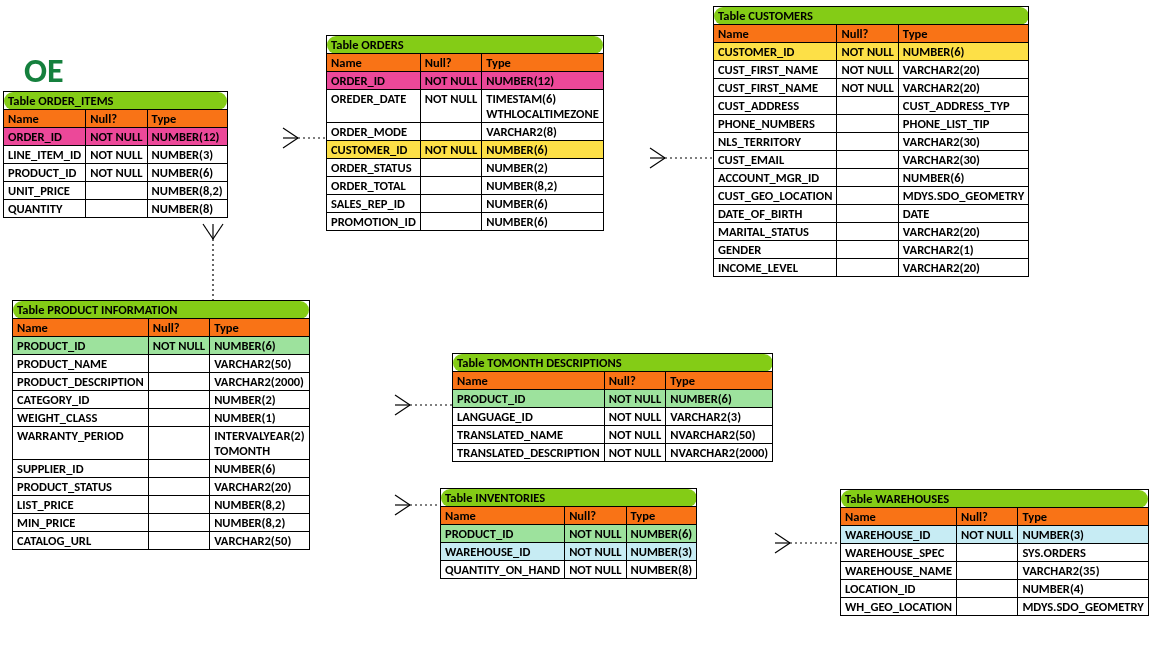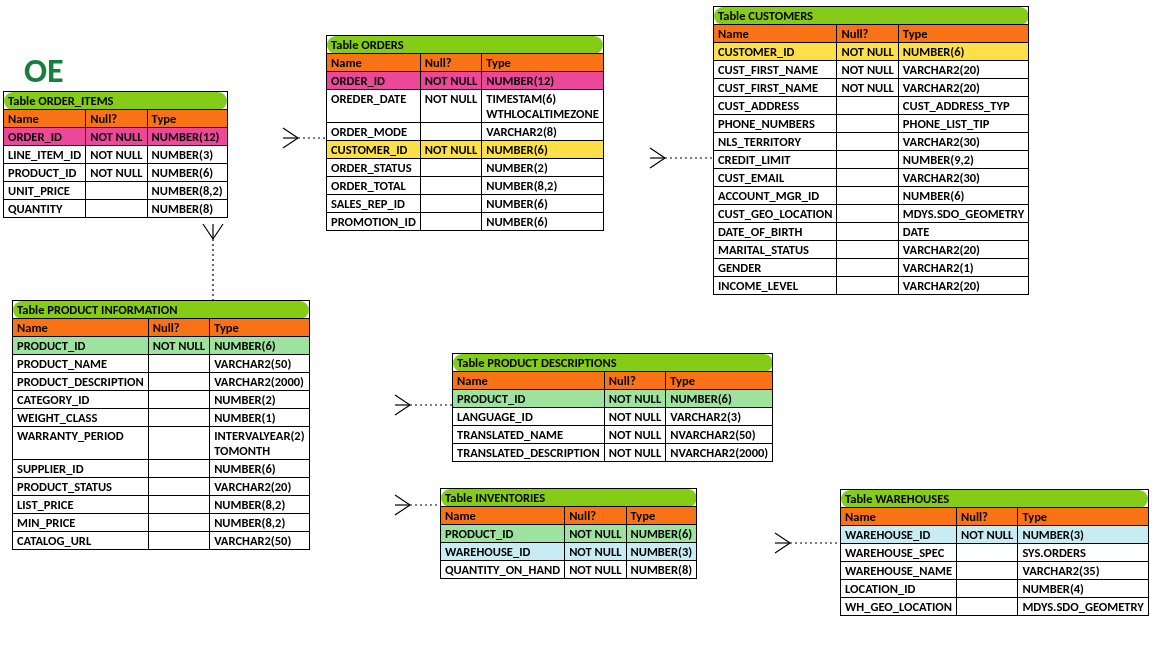--- a/index.html
+++ b/index.html
@@ -192,25 +192,20 @@
         <td>PHONE_NUMBERS</td>
         <td></td>
         <td>PHONE_LIST_TIP</td>
       </tr>
       <tr>
         <td>NLS_TERRITORY</td>
         <td></td>
         <td>VARCHAR2(30)</td>
       </tr>
       <tr>
-        <td>CREDIT_LIMIT</td>
-        <td></td>
-        <td>NUMBER(9,2)</td>
-      </tr>
-      <tr>
         <td>CUST_EMAIL</td>
         <td></td>
         <td>VARCHAR2(30)</td>
       </tr>
       <tr>
         <td>ACCOUNT_MGR_ID</td>
         <td></td>
         <td>NUMBER(6)</td>
       </tr>
       <tr>
@@ -307,21 +302,21 @@
         <td>CATALOG_URL</td>
         <td></td>
         <td>VARCHAR2(50)</td>
       </tr>
     </tbody>
 </table>
 
 <table class="tbl" style="left:452px; top:353px;">
   <tbody>
       <tr>
-        <td class="title" colspan="3">Table PRODUCT DESCRIPTIONS</td>
+        <td class="title" colspan="3">Table TOMONTH DESCRIPTIONS</td>
       </tr>
   <tr class="hdr">
     <td>Name</td>
     <td>Null?</td>
     <td>Type</td>
   </tr>
   </tbody>
     <tbody>
       <tr class="pk-grn">
         <td>PRODUCT_ID</td>

